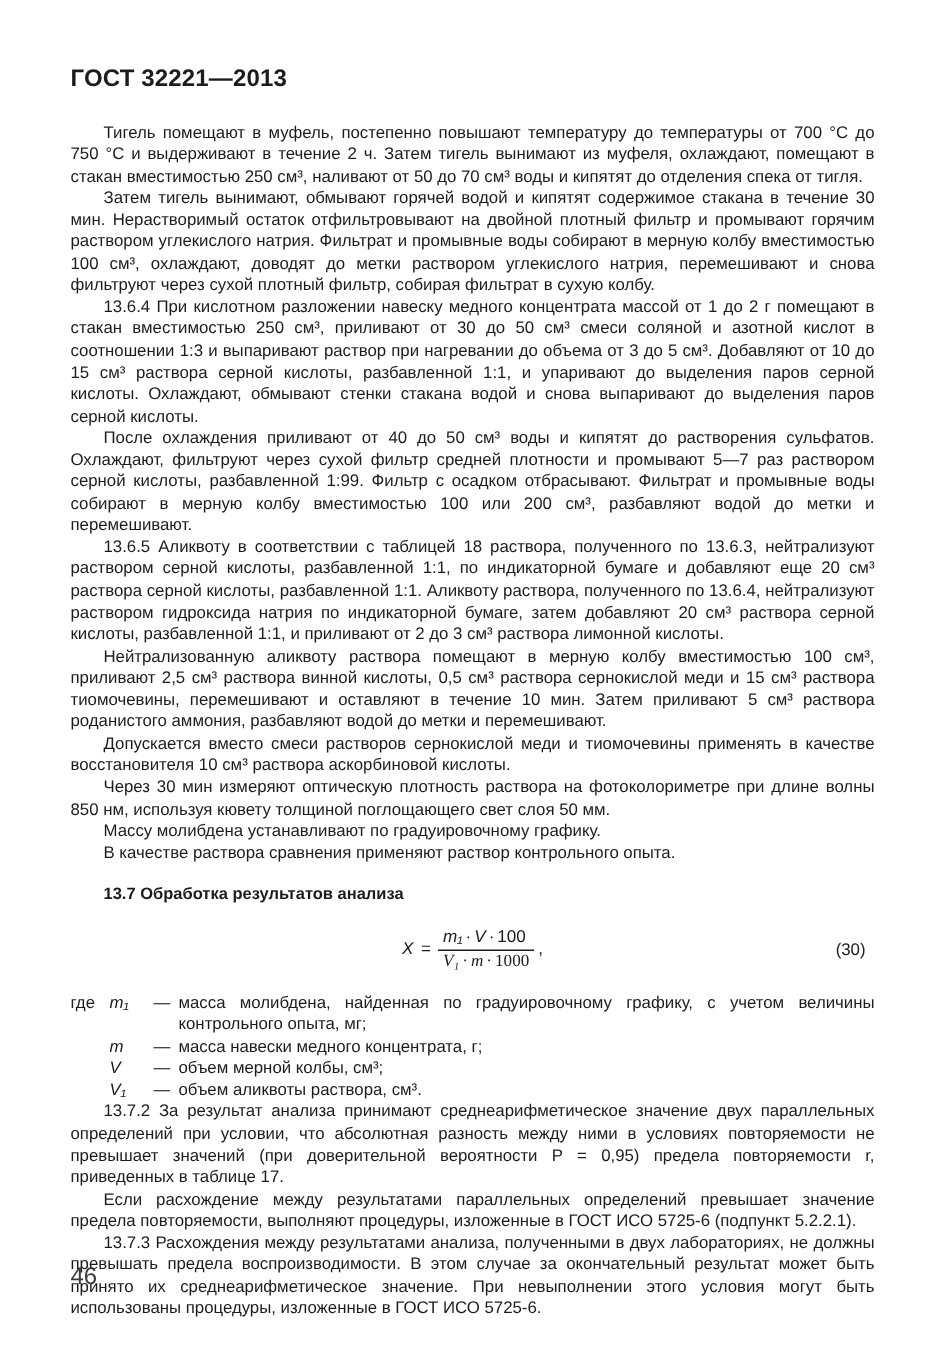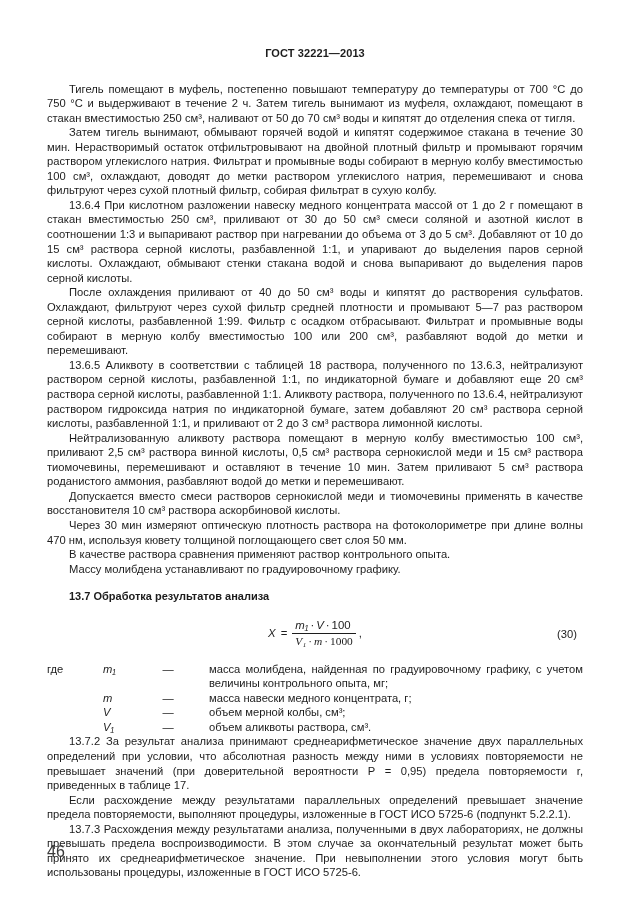--- a/index.html
+++ b/index.html
@@ -11,24 +11,23 @@
     background: #ffffff;
     color: #1c1c1c;
     font-family: "Liberation Sans", sans-serif;
     font-size: 11.2px;
     line-height: 14.55px;
     padding: 46px 47px 0 47px;
     overflow: hidden;
   }
   .doc-header {
     font-weight: bold;
-    font-size: 11px;
+    font-size: 16px;
     margin-bottom: 21px;
     letter-spacing: 0.1px;
-    text-align: center;
   }
   .content p {
     margin: 0;
     text-align: justify;
     text-indent: 22px;
   }
   .section-heading {
     font-weight: bold;
     margin: 13px 0 12px 0;
     text-indent: 22px;
@@ -70,21 +69,20 @@
     position: absolute;
     right: 6px;
     top: 50%;
     transform: translateY(-50%);
   }
   .terms { margin: 0; }
   .term-row {
     display: grid;
     grid-template-columns: 26px 24px 22px 1fr;
     text-align: justify;
-    gap: 30px;
   }
   .t-where { }
   .t-var { font-style: italic; }
   .t-dash { text-align: center; }
   .t-desc { }
   .page-number {
     position: absolute;
     left: 47px;
     top: 845px;
     font-size: 16px;
@@ -99,23 +97,23 @@
   <div class="doc-header">ГОСТ 32221—2013</div>
 
   <div class="content">
     <p>Тигель помещают в муфель, постепенно повышают температуру до температуры от 700 °С до 750 °С и выдерживают в течение 2 ч. Затем тигель вынимают из муфеля, охлаждают, помещают в стакан вместимостью 250 см³, наливают от 50 до 70 см³ воды и кипятят до отделения спека от тигля.</p>
     <p>Затем тигель вынимают, обмывают горячей водой и кипятят содержимое стакана в течение 30 мин. Нерастворимый остаток отфильтровывают на двойной плотный фильтр и промывают горячим раствором углекислого натрия. Фильтрат и промывные воды собирают в мерную колбу вместимостью 100 см³, охлаждают, доводят до метки раствором углекислого натрия, перемешивают и снова фильтруют через сухой плотный фильтр, собирая фильтрат в сухую колбу.</p>
     <p>13.6.4 При  кислотном  разложении навеску медного концентрата массой от 1 до 2 г помещают в стакан вместимостью 250 см³, приливают от 30 до 50 см³ смеси соляной и азотной кислот в соотношении 1:3 и выпаривают раствор при нагревании до объема от 3 до 5 см³. Добавляют от 10 до 15 см³ раствора серной кислоты, разбавленной 1:1, и упаривают до выделения паров серной кислоты. Охлаждают, обмывают стенки стакана водой и снова выпаривают до выделения паров серной кислоты.</p>
     <p>После охлаждения приливают от 40 до 50 см³ воды и кипятят до растворения сульфатов. Охлаждают, фильтруют через сухой фильтр средней плотности и промывают 5—7 раз раствором серной кислоты, разбавленной 1:99. Фильтр с осадком отбрасывают. Фильтрат и промывные воды собирают в мерную колбу вместимостью 100 или 200 см³, разбавляют водой до метки и перемешивают.</p>
     <p>13.6.5 Аликвоту в соответствии с таблицей 18 раствора, полученного по 13.6.3, нейтрализуют раствором серной кислоты, разбавленной 1:1, по индикаторной бумаге и добавляют еще 20 см³ раствора серной кислоты, разбавленной 1:1. Аликвоту раствора, полученного по 13.6.4, нейтрализуют раствором гидроксида натрия по индикаторной бумаге, затем добавляют 20 см³ раствора серной кислоты, разбавленной 1:1, и приливают от 2 до 3 см³ раствора лимонной кислоты.</p>
     <p>Нейтрализованную аликвоту раствора помещают в мерную колбу вместимостью 100 см³, приливают 2,5 см³ раствора винной кислоты, 0,5 см³ раствора сернокислой меди и 15 см³ раствора тиомочевины, перемешивают и оставляют в течение 10 мин. Затем приливают 5 см³ раствора роданистого аммония, разбавляют водой до метки и перемешивают.</p>
     <p>Допускается вместо смеси растворов сернокислой меди и тиомочевины применять в качестве восстановителя 10 см³ раствора аскорбиновой кислоты.</p>
-    <p>Через 30 мин измеряют оптическую плотность раствора на фотоколориметре при длине волны 470 нм, используя кювету толщиной поглощающего свет слоя 50 мм.</p>
+    <p>Через 30 мин измеряют оптическую плотность раствора на фотоколориметре при длине волны 850 нм, используя кювету толщиной поглощающего свет слоя 50 мм.</p>
+    <p>Массу молибдена устанавливают по градуировочному графику.</p>
     <p>В качестве раствора сравнения применяют раствор контрольного опыта.</p>
-    <p>Массу молибдена устанавливают по градуировочному графику.</p>
 
     <div class="section-heading">13.7 Обработка результатов анализа</div>
 
 
     <div class="formula-row">
       <span class="formula">
         <span class="f-var">X</span>
         <span class="f-eq">=</span>
         <span class="frac">
           <span class="num">

